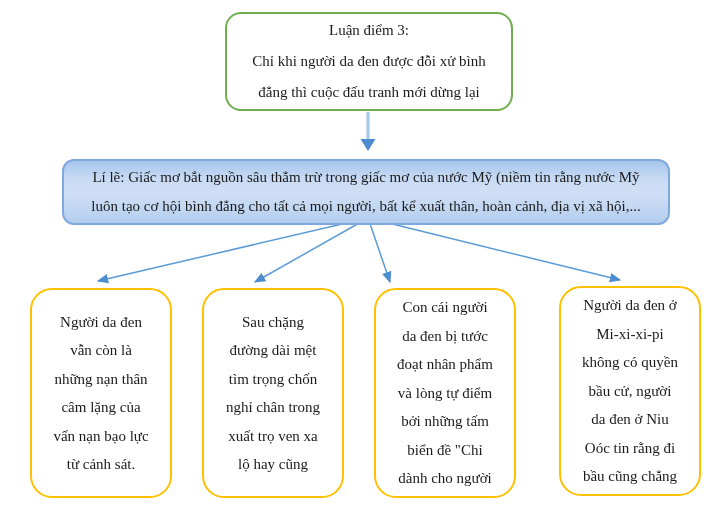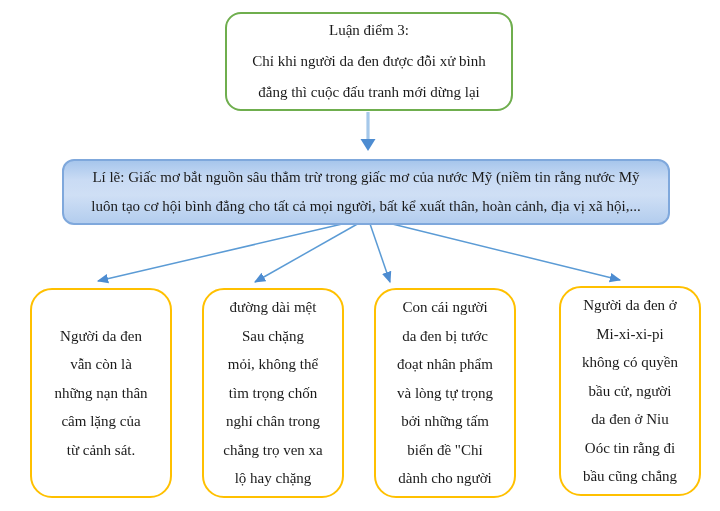--- a/index.html
+++ b/index.html
@@ -95,38 +95,38 @@
   <div class="box reason-box">
     <div class="line">Lí lẽ: Giấc mơ bắt nguồn sâu thẳm trừ trong giấc mơ của nước Mỹ (niềm tin rằng nước Mỹ</div>
     <div class="line">luôn tạo cơ hội bình đẳng cho tất cả mọi người, bất kể xuất thân, hoàn cảnh, địa vị xã hội,...</div>
   </div>
 
   <div class="box evidence-box evidence-1">
     <div class="line">Người da đen</div>
     <div class="line">vẫn còn là</div>
     <div class="line">những nạn thân</div>
     <div class="line">câm lặng của</div>
+    <div class="line">vấn nạn bạo lực</div>
     <div class="line">từ cảnh sát.</div>
   </div>
 
   <div class="box evidence-box evidence-2">
+    <div class="line">Sau chặng</div>
     <div class="line">đường dài mệt</div>
-    <div class="line">Sau chặng</div>
-    <div class="line">mỏi, không thể</div>
     <div class="line">tìm trọng chốn</div>
     <div class="line">nghỉ chân trong</div>
-    <div class="line">chẳng trọ ven xa</div>
-    <div class="line">lộ hay chặng</div>
+    <div class="line">xuất trọ ven xa</div>
+    <div class="line">lộ hay cũng</div>
   </div>
 
   <div class="box evidence-box evidence-3">
     <div class="line">Con cái người</div>
     <div class="line">da đen bị tước</div>
     <div class="line">đoạt nhân phẩm</div>
-    <div class="line">và lòng tự trọng</div>
+    <div class="line">và lòng tự điểm</div>
     <div class="line">bởi những tấm</div>
     <div class="line">biển đề "Chỉ</div>
     <div class="line">dành cho người</div>
   </div>
 
   <div class="box evidence-box evidence-4">
     <div class="line">Người da đen ở</div>
     <div class="line">Mi-xi-xi-pi</div>
     <div class="line">không có quyền</div>
     <div class="line">bầu cử, người</div>

